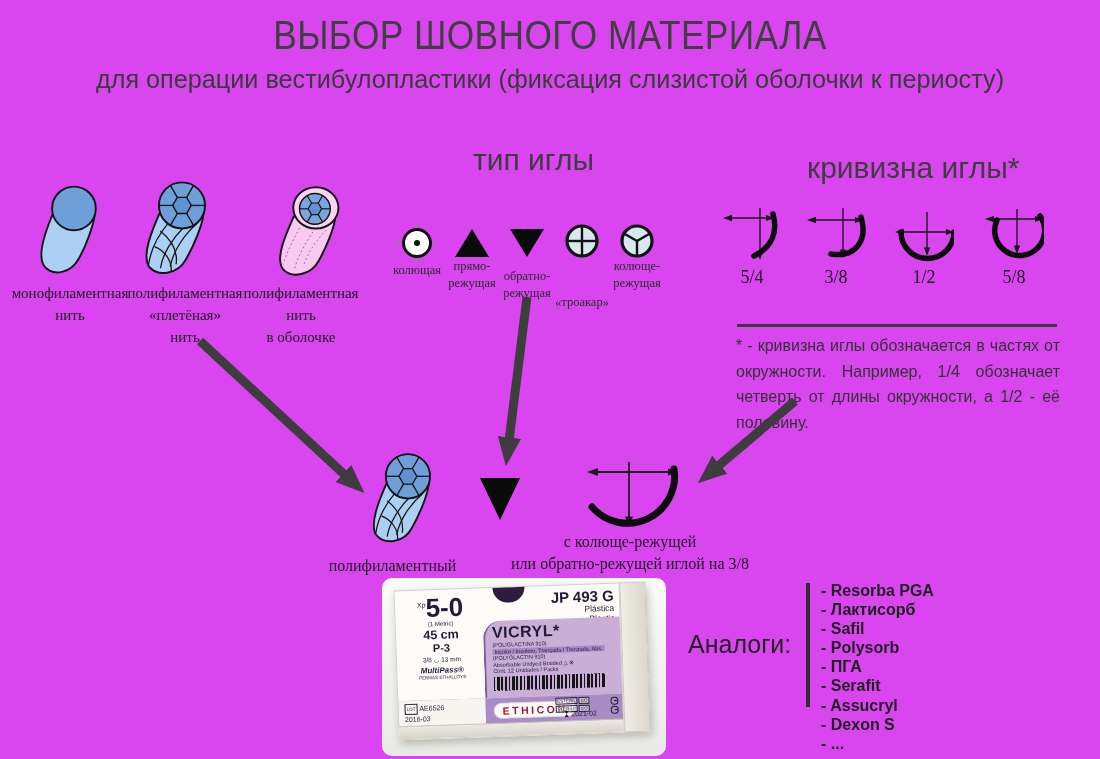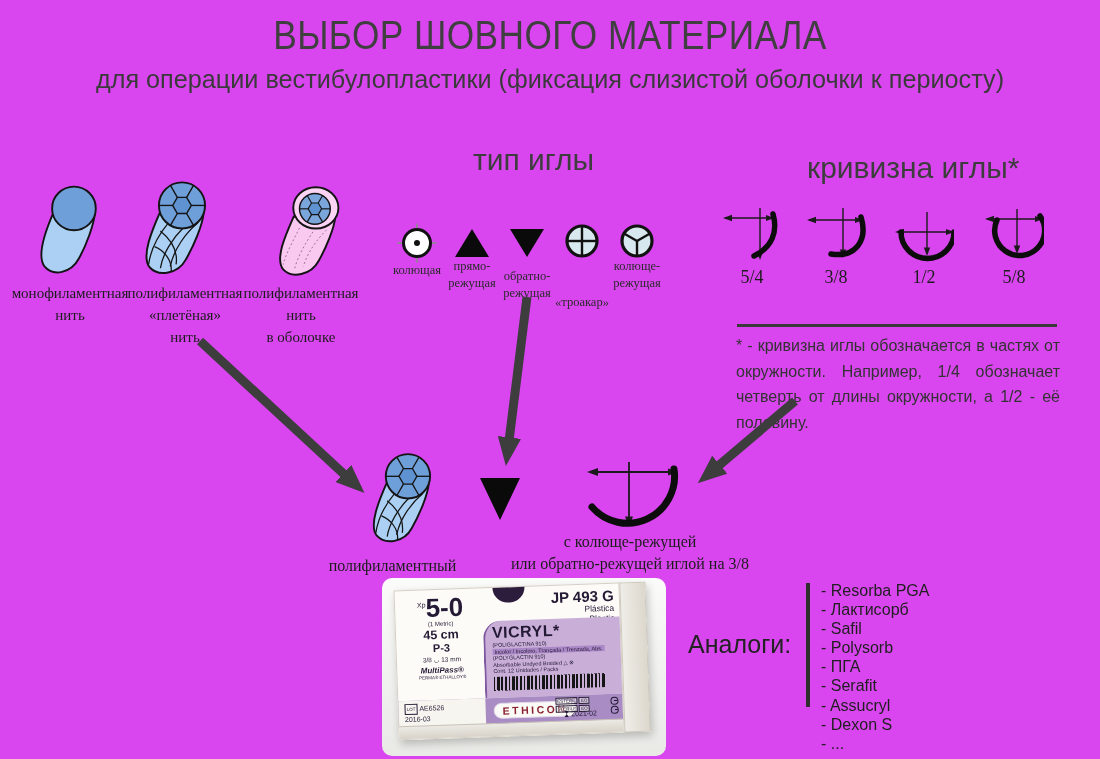--- a/index.html
+++ b/index.html
@@ -65,21 +65,21 @@
   .hourglass{display:inline-block;width:5px;height:7px;background:#241a35;
     clip-path:polygon(0 0,100% 0,50% 50%,100% 100%,0 100%,50% 50%);}
   .marks{position:absolute;right:4px;top:3px;display:flex;flex-direction:column;gap:1px;}
   .marks i{display:block;width:8px;height:8px;border:1px solid #241a35;border-radius:50%;box-sizing:border-box;
     background:linear-gradient(180deg,transparent 45%,#241a35 45%,#241a35 55%,transparent 55%);}
   .pkg-bottom{position:absolute;left:0;right:0;bottom:0;height:12px;
     background:linear-gradient(180deg,#eceae4,#d8d3c9);border-top:1px solid #c9c2b8;}
   
   .analogs-head{position:absolute;left:688px;top:630px;font-size:25px;color:#222;}
   .analogs-line{position:absolute;left:806px;top:583px;width:4px;height:124px;background:#2f2f2f;}
-  .analogs-list{position:absolute;left:821px;top:581px;font-size:16px;line-height:19.1px;color:#1f1f1f;}
+  .analogs-list{position:absolute;left:821px;top:581px;font-size:16px;line-height:19.1px;color:#1f1f1f;font-weight:bold;}
 </style>
 </head>
 <body>
 
 <div class="slide">
 
   <div class="title">ВЫБОР ШОВНОГО МАТЕРИАЛА</div>
   <div class="subtitle">для операции вестибулопластики (фиксация слизистой оболочки к периосту)</div>
 
   <div class="sec-head" style="left:473px;top:143px;">тип иглы</div>

